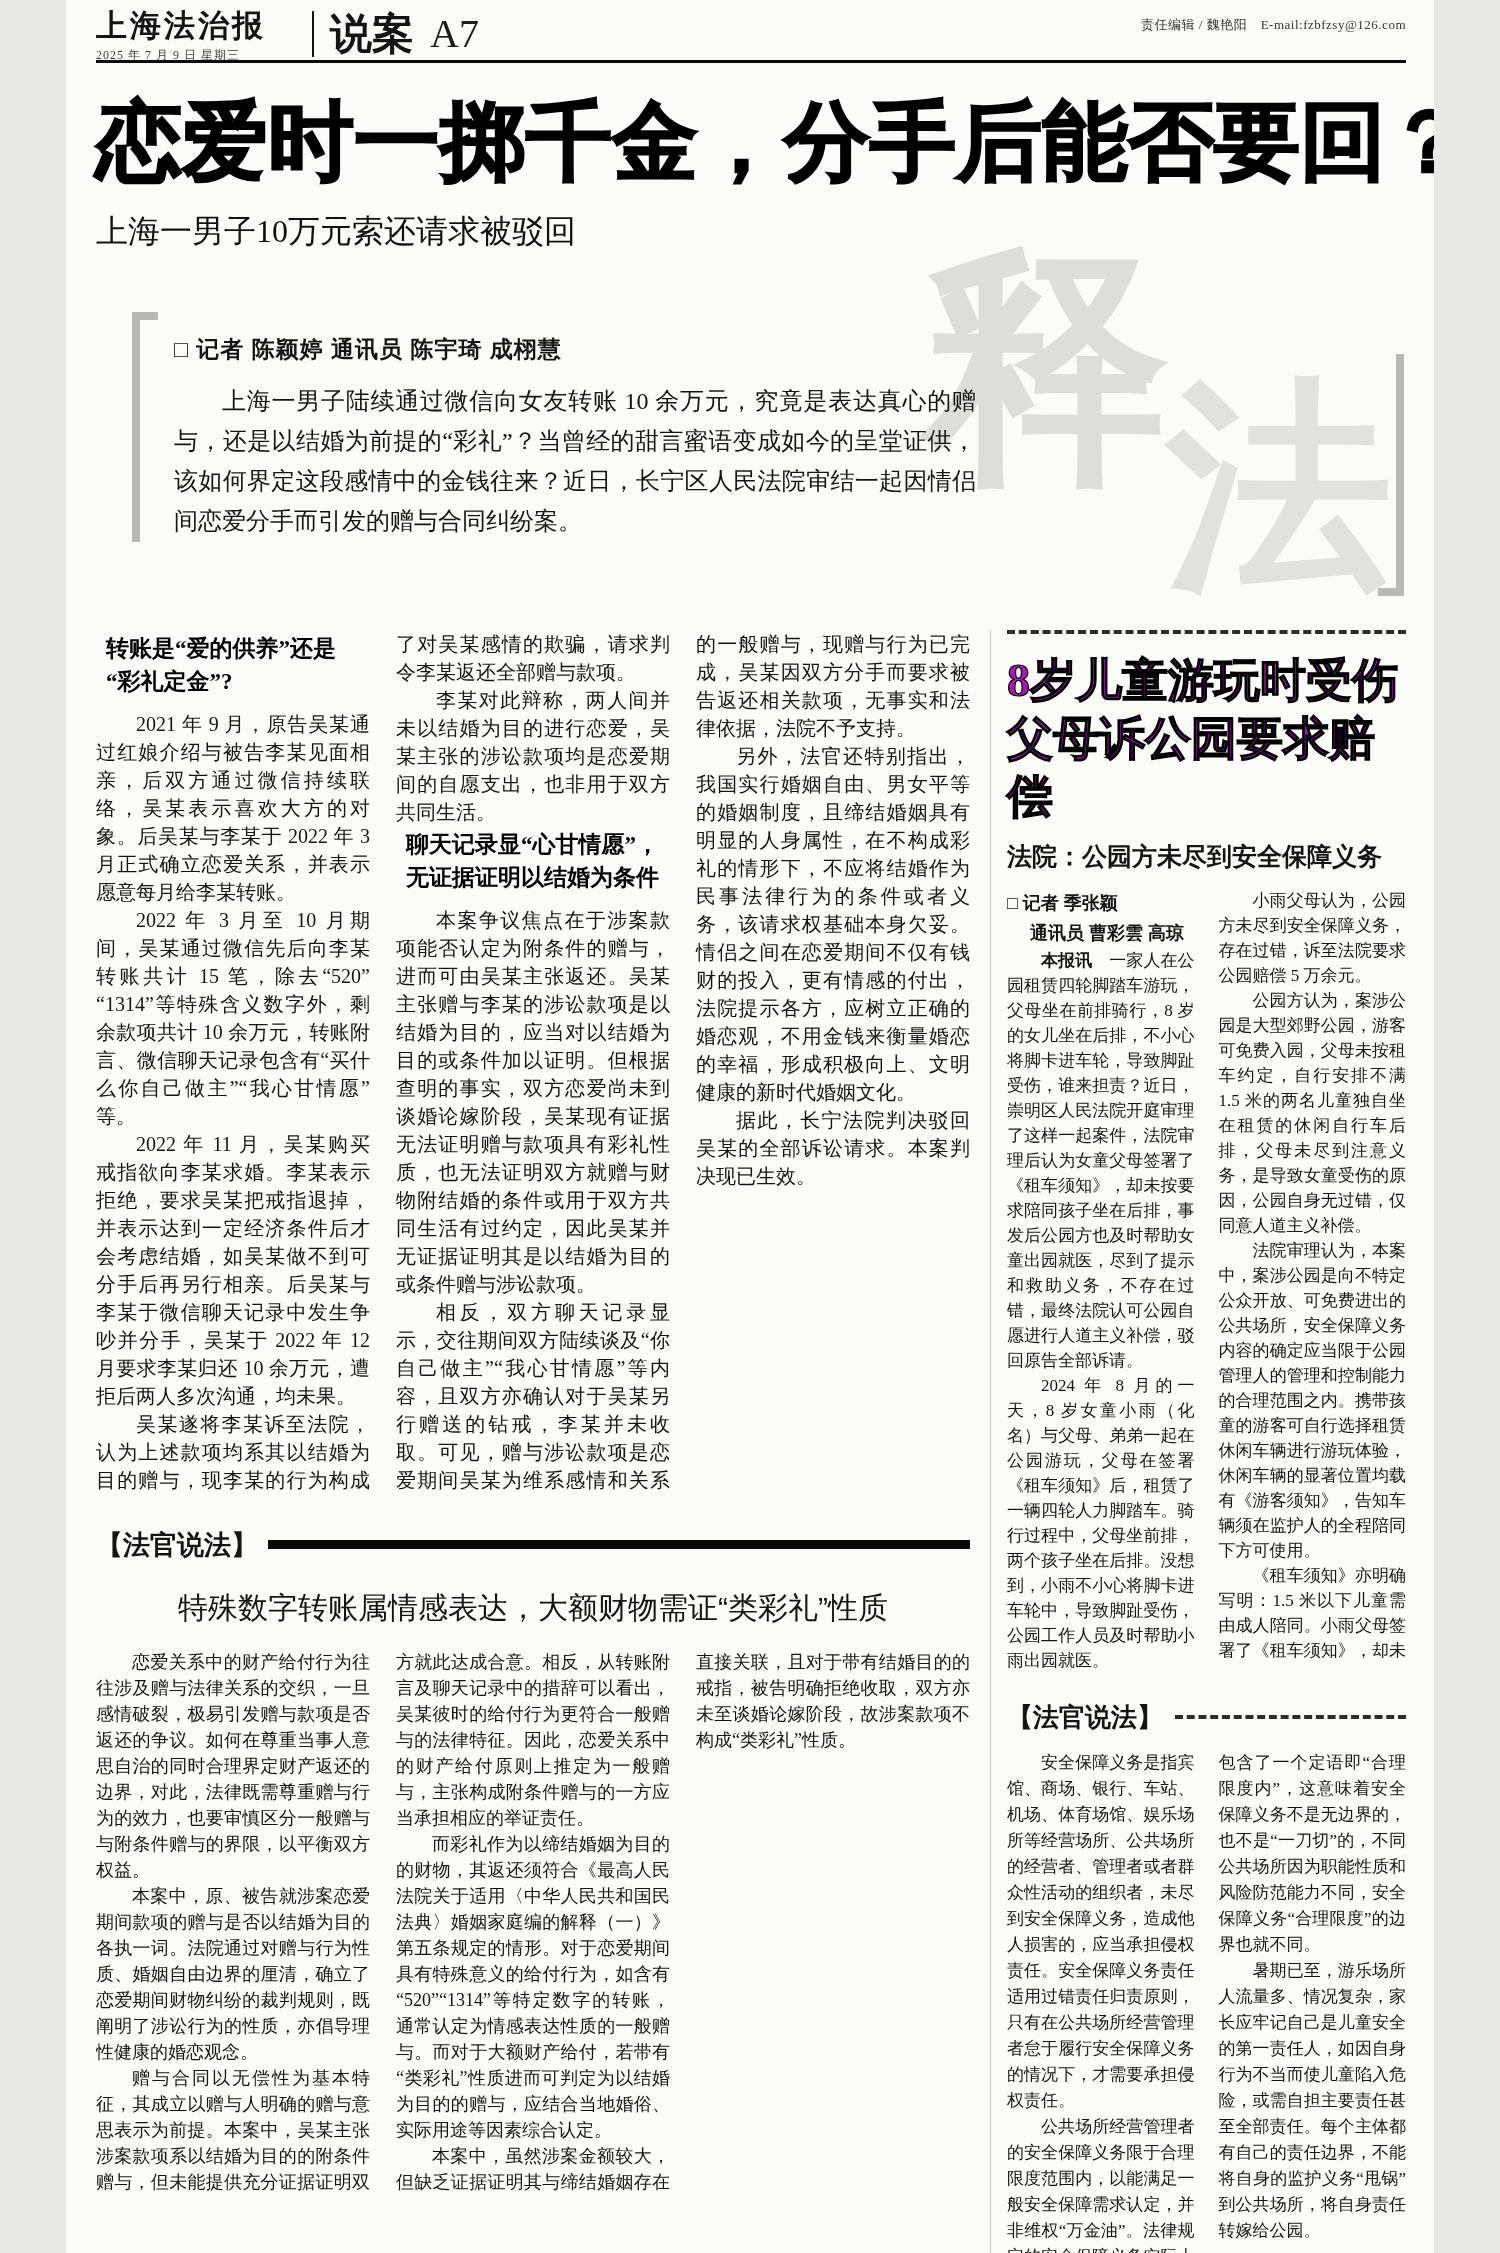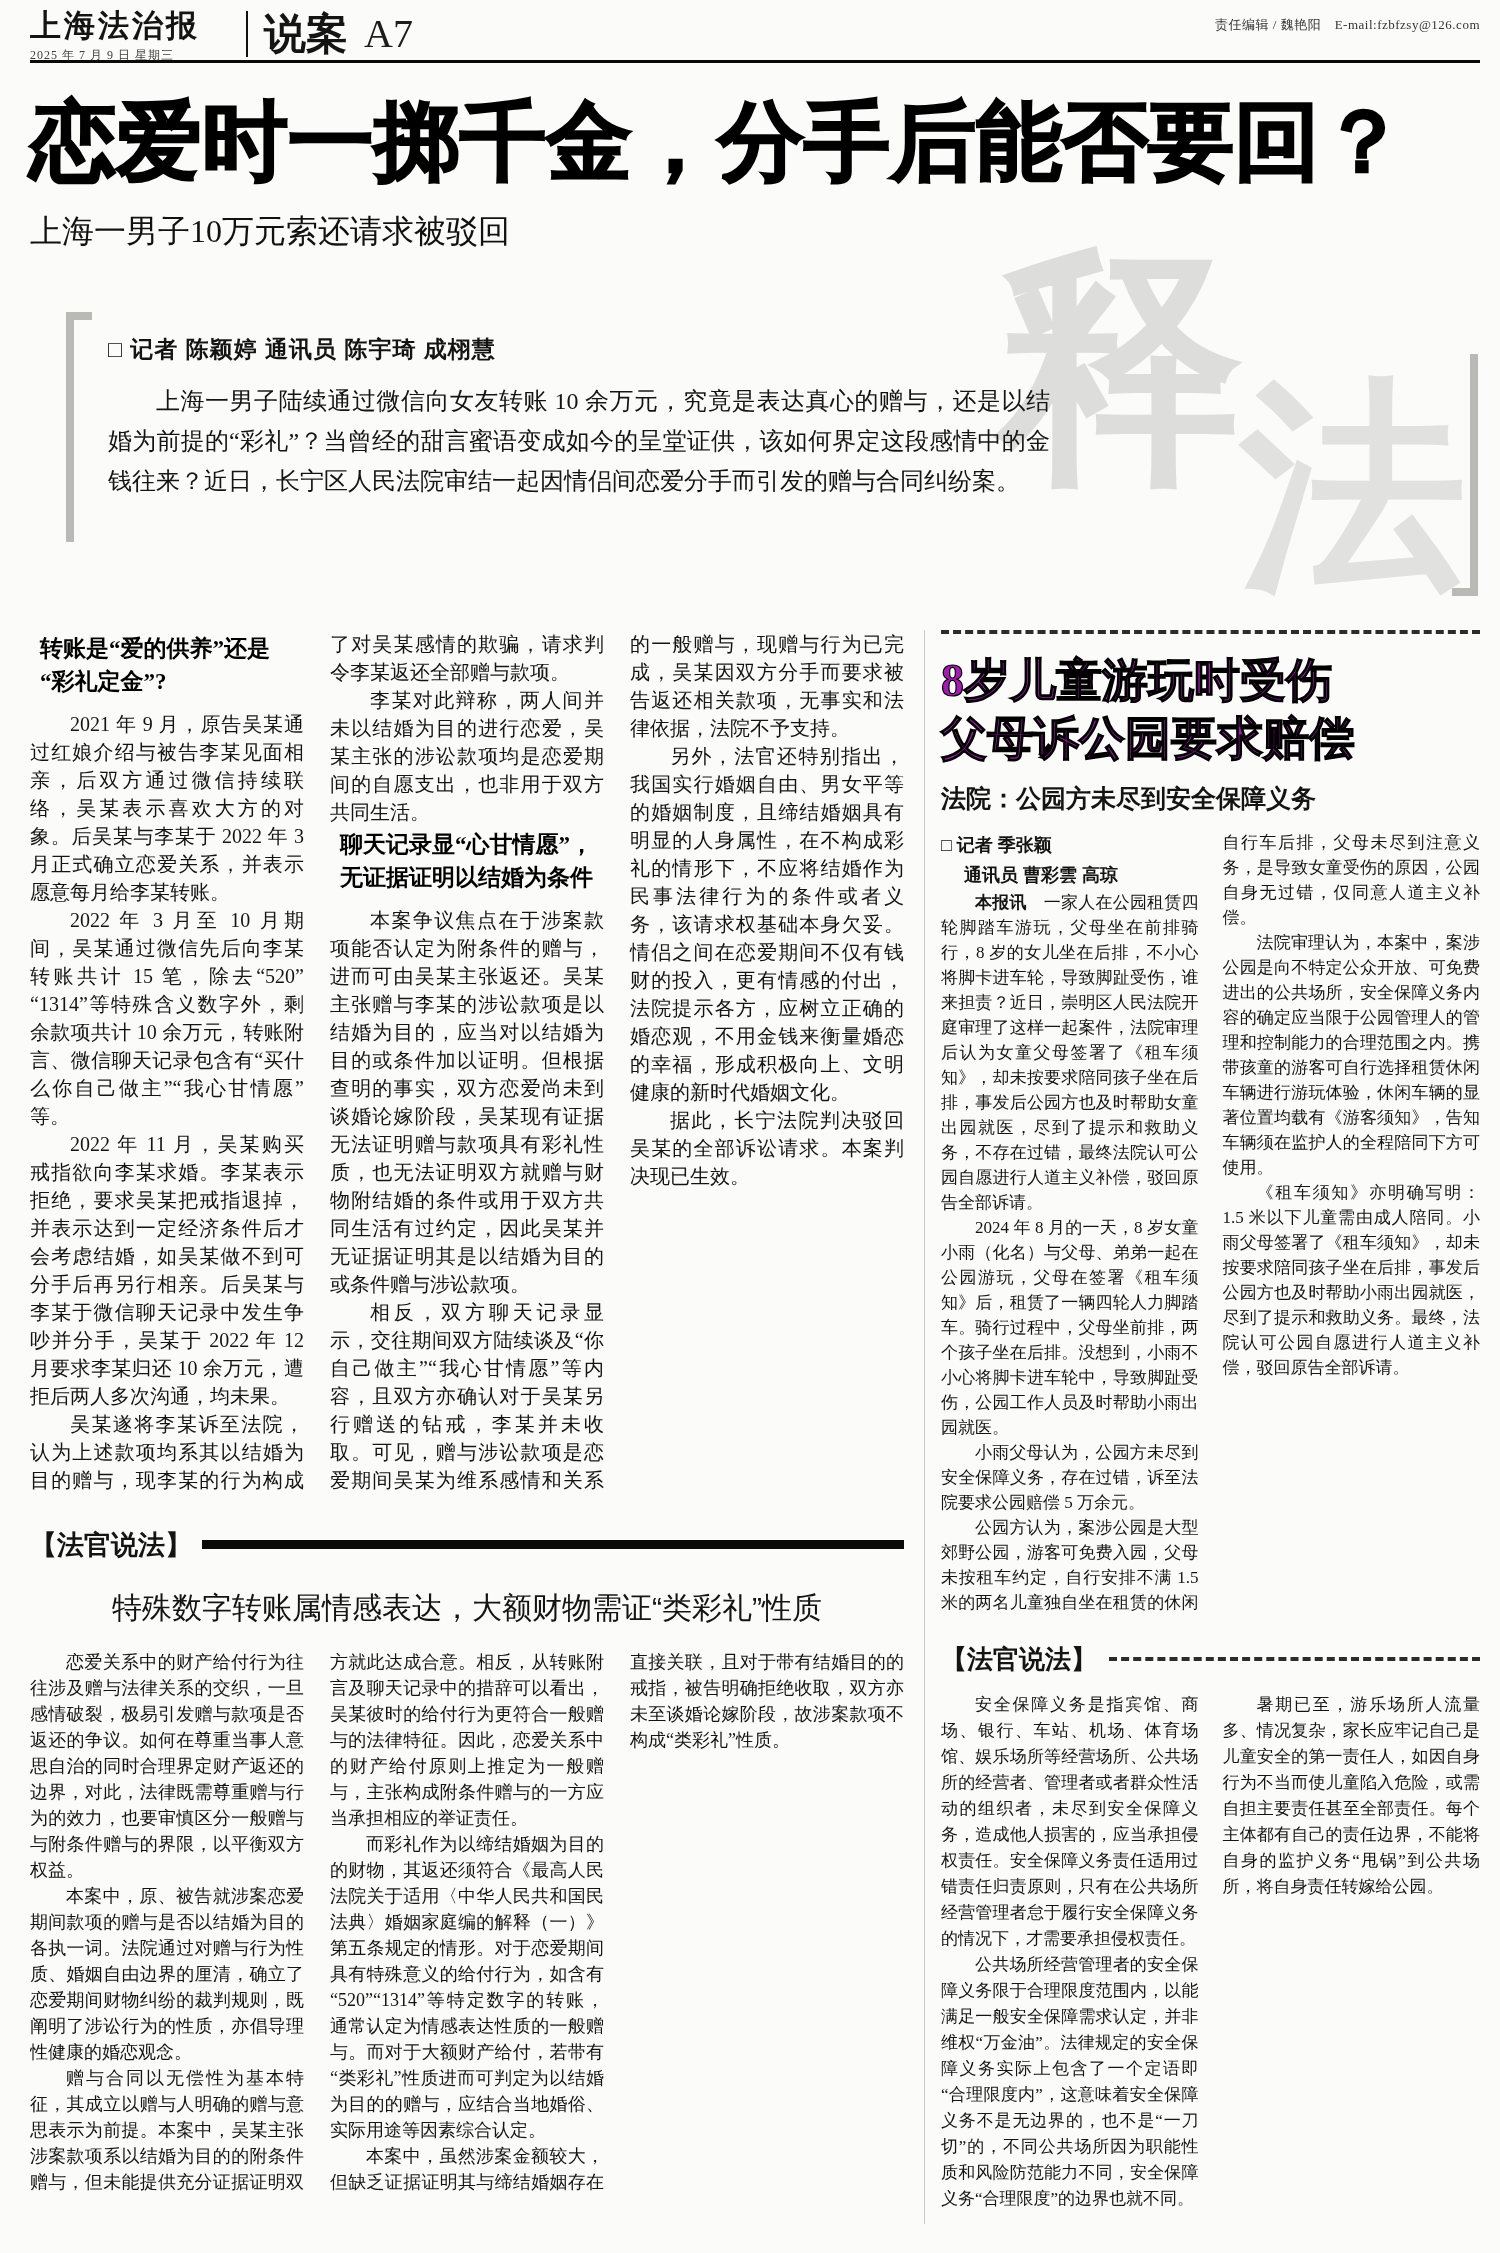--- a/index.html
+++ b/index.html
@@ -2,23 +2,23 @@
 <html lang="zh" style="--ink: #141414; --paper: #fbfbf9; --rule: #0a0a0a; --watermark: #dddddb; --bracket: #b9b9b6;"><head>
 <meta charset="utf-8">
 <style>
   :root{
     --ink:#141414; --paper:#fbfbf9; --rule:#0a0a0a;
     --watermark:#dddddb; --bracket:#b9b9b6; --gray:#444444;
   }
   *{margin:0;padding:0;box-sizing:border-box;}
   html,body{background:#e8e8e6;}
   .page{
-    position:relative; width:1500px; height:2253px; margin:0 auto;
+    position:relative; width:1368px; height:2253px; margin:0 auto;
     background:var(--paper); color:var(--ink); overflow:hidden;
-    padding:0 20px 0 30px;
+    padding:0 28px 0 30px;
     font-family:"Liberation Serif","DejaVu Serif",serif;
   }
   
   .masthead-row{display:flex; align-items:flex-start; padding-top:10px; height:60px;}
   .brand{width:190px;}
   .brand-logo{font-size:31px; font-weight:900; letter-spacing:3px; line-height:32px; font-family:"Liberation Serif","DejaVu Serif",serif;}
   .brand-date{font-size:12px; margin-top:5px; letter-spacing:1px; color:#404040;}
   .vrule{width:2px; height:46px; background:#111; margin:1px 16px 0 26px;}
   .section-name{font-size:42px; font-weight:900; line-height:48px; font-family:"Liberation Sans","DejaVu Sans",sans-serif;}
   .page-no{font-size:40px; line-height:48px; margin-left:16px; color:#1d1d1d; font-family:"Liberation Serif","DejaVu Serif",serif;}

